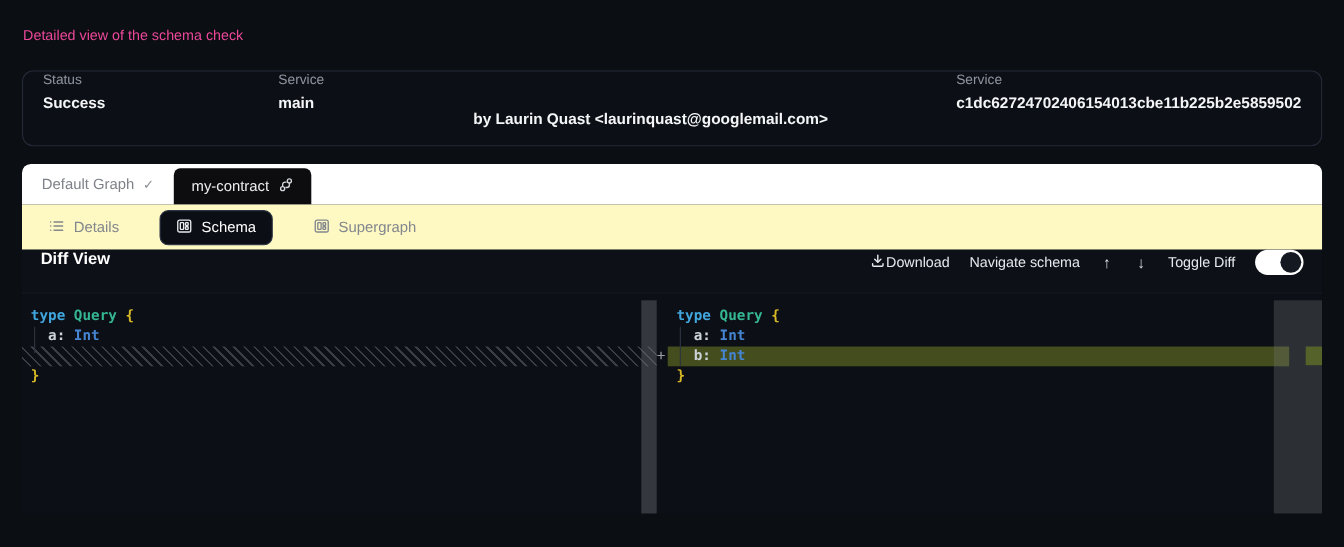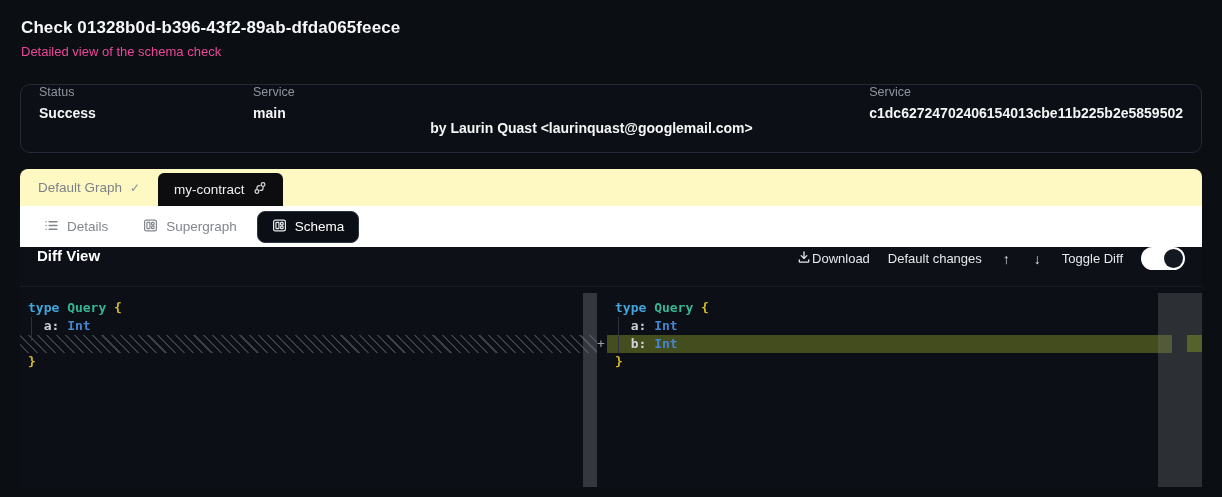--- a/index.html
+++ b/index.html
@@ -37,41 +37,41 @@
   
   .panel {
     margin:16px 20px 0 20px;
     height:318px;
     border-radius:8px 8px 0 0;
     overflow:hidden;
     display:flex;
     flex-direction:column;
   }
   
-  .tabbar { height:37px; background:#fef9c3; display:flex; align-items:stretch; }
+  .tabbar { height:37px; background:#ffffff; display:flex; align-items:stretch; }
   .tab {
     display:flex; align-items:center; gap:8px;
     padding:0 18px; font-size:13.5px; color:#7e8288; cursor:pointer;
   }
   .tab .check { font-size:12px; color:#8a8e94; }
   .tab.active {
     margin-top:4px;
     background:#0d0d0f;
     border-radius:6px 6px 0 0;
     color:#ededef;
     font-weight:500;
     padding:0 16px;
   }
   .tab.active svg { stroke:#d4d7db; }
 
   
   .subtabs {
-    height:41px; background:#ffffff;
+    height:41px; background:#fef9c3;
     display:flex; align-items:center;
-    padding-left:9px; gap:5px;
+    padding-left:9px; gap:22px;
   }
   .subtab {
     display:flex; align-items:center; gap:8px;
     height:32px; padding:0 14px;
     font-size:13.5px; color:#82868d;
     border:1px solid transparent; border-radius:8px; cursor:pointer;
   }
   .subtab svg { stroke:#82868d; }
   .subtab.active {
     border-color:#2c3545; background:#0b0e14; color:#ffffff;
@@ -140,21 +140,20 @@
   }
   .ruler-green {
     position:absolute; right:0; top:48px; width:15px; height:17px;
     background:#55622a;
   }
 </style>
 </head>
 <body>
 
 <div class="page-header">
-  <div class="page-title">Check 01328b0d-b396-43f2-89ab-dfda065feece</div>
   <div class="page-subtitle">Detailed view of the schema check</div>
 </div>
 
 <div class="status-card">
   <div class="status-col c1">
     <span class="status-label">Status</span>
     <span class="status-value">Success</span>
   </div>
   <div class="status-col c2">
     <span class="status-label">Service</span>
@@ -191,58 +190,58 @@
 
   <div class="subtabs">
     <div class="subtab">
       <span>
         <svg width="15" height="15" viewBox="0 0 16 16" fill="none" stroke-width="1.5" stroke-linecap="round">
           <path d="M2.2 4h.01M5.5 4h8.3M2.2 8h.01M5.5 8h8.3M2.2 12h.01M5.5 12h8.3"></path>
         </svg>
       </span>
       <span>Details</span>
     </div>
-    <div class="subtab">
+    <div class="subtab active">
       <span>
         <svg width="15" height="15" viewBox="0 0 16 16" fill="none" stroke-width="1.3">
           <rect x="1.7" y="2.2" width="12.6" height="11.6" rx="1.8"></rect>
           <rect x="4.2" y="4.7" width="3.2" height="6.6" rx="0.6"></rect>
           <rect x="9.2" y="4.7" width="2.6" height="2.6" rx="0.6"></rect>
           <rect x="9.2" y="8.7" width="2.6" height="2.6" rx="0.6"></rect>
         </svg>
       </span>
-      <span>Supergraph</span>
-    </div>
-    <div class="subtab active">
+      <span>Schema</span>
+    </div>
+    <div class="subtab">
       <span>
         <svg width="15" height="15" viewBox="0 0 16 16" fill="none" stroke-width="1.3">
           <rect x="1.7" y="2.2" width="12.6" height="11.6" rx="1.8"></rect>
           <rect x="4.2" y="4.7" width="3.2" height="6.6" rx="0.6"></rect>
           <rect x="9.2" y="4.7" width="2.6" height="2.6" rx="0.6"></rect>
           <rect x="9.2" y="8.7" width="2.6" height="2.6" rx="0.6"></rect>
         </svg>
       </span>
-      <span>Schema</span>
+      <span>Supergraph</span>
     </div>
   </div>
 
   <div class="diffheader">
     <span class="diff-title">Diff View</span>
     <div class="diff-controls">
       <div class="ctl">
         <span>
           <svg width="14" height="14" viewBox="0 0 16 16" fill="none" stroke-width="1.5" stroke-linecap="round" stroke-linejoin="round">
             <path d="M8 2.2v7.2"></path>
             <path d="M4.8 6.4 8 9.6l3.2-3.2"></path>
             <path d="M2.6 11.2v1.6a1 1 0 0 0 1 1h8.8a1 1 0 0 0 1-1v-1.6"></path>
           </svg>
         </span>
         <span>Download</span>
       </div>
-      <span class="ctl">Default changes</span>
+      <span class="ctl">Navigate schema</span>
       <span class="arrow-btn">↑</span>
       <span class="arrow-btn">↓</span>
       <span class="ctl">Toggle Diff</span>
       <div class="toggle">
         <div class="knob"></div>
       </div>
     </div>
   </div>
 
   <div class="code">

